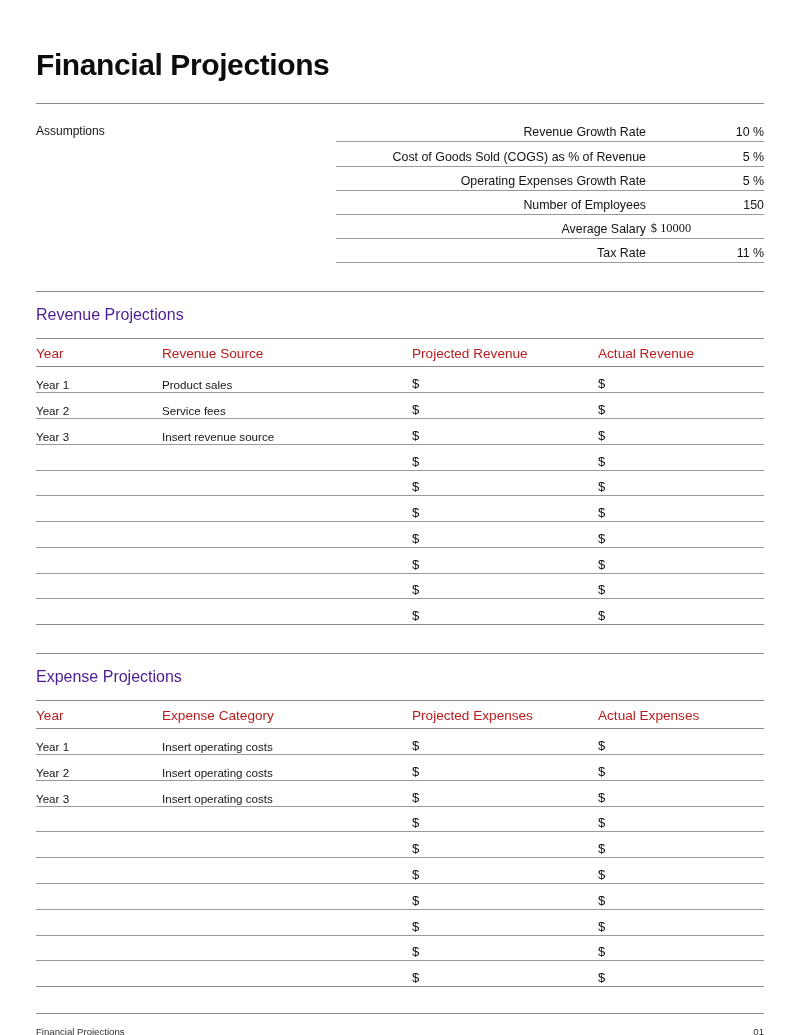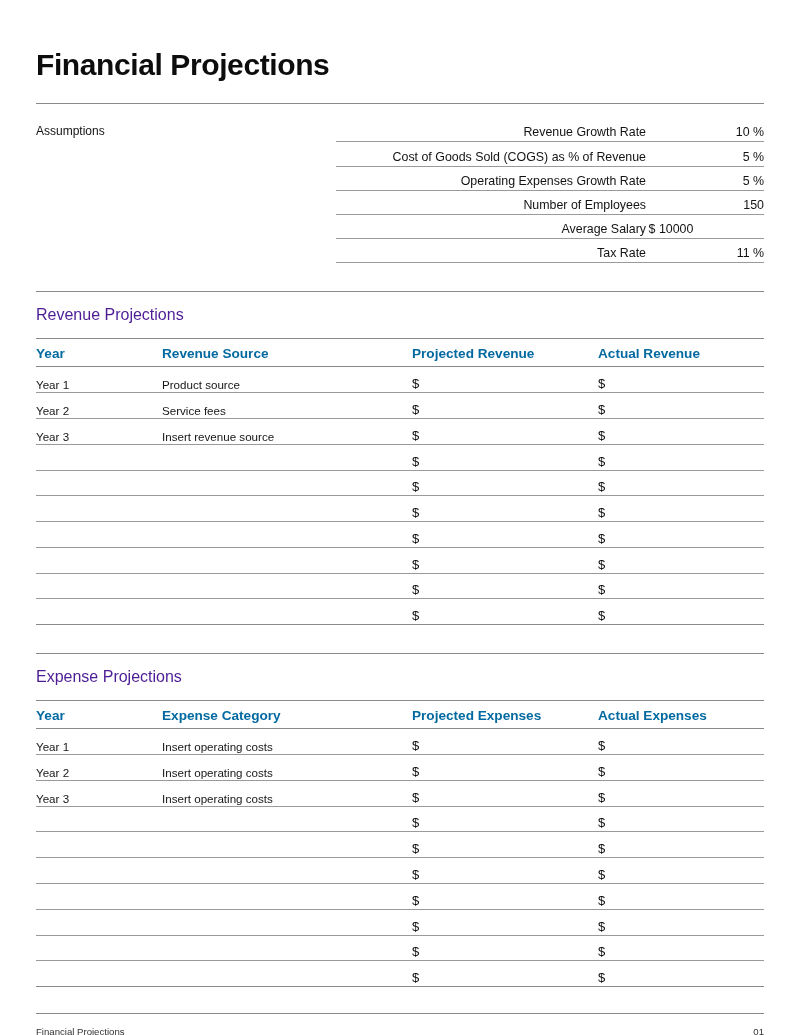--- a/index.html
+++ b/index.html
@@ -67,43 +67,43 @@
   .assumptions-table td {
     border-bottom: 1px solid #9a9a9a;
     font-size: 12.4px;
     color: #131313;
     padding: 0 0 2px 0;
     vertical-align: bottom;
     white-space: nowrap;
   }
   .assumptions-table td.a-label { text-align: right; }
   .assumptions-table td.a-value { text-align: right; width: 118px; }
-  .assumptions-table td.a-value.mid { text-align: center; padding-right: 68px; }
+  .assumptions-table td.a-value.mid { text-align: center; padding-right: 68px; font-family: Liberation Serif, serif; }
 
   
   .section {
     padding-top: 0;
   }
   .section-heading {
     font-size: 16px;
     color: #4c1d95;
     padding-top: 14px;
     padding-bottom: 14px;
   }
 
   
   .proj-table {
     width: 100%;
     border-collapse: collapse;
     table-layout: fixed;
   }
   .proj-table thead th {
     font-size: 13.6px;
-    font-weight: bold;
-    color: #0369a1;
+    font-weight: normal;
+    color: #b91c1c;
     text-align: left;
     padding: 0 0 5px 0;
     border-top: 1.2px solid #8a8a8a;
     border-bottom: 1.2px solid #8a8a8a;
     height: 22px;
     vertical-align: bottom;
     margin-top: 24px;
   }
   .proj-table tbody td {
     font-size: 11.6px;
@@ -203,21 +203,21 @@
         <tr>
           <th>Year</th>
           <th>Revenue Source</th>
           <th>Projected Revenue</th>
           <th>Actual Revenue</th>
         </tr>
       </thead>
       <tbody>
           <tr>
             <td>Year 1</td>
-            <td>Product source</td>
+            <td>Product sales</td>
             <td class="money">$</td>
             <td class="money">$</td>
           </tr>
           <tr>
             <td>Year 2</td>
             <td>Service fees</td>
             <td class="money">$</td>
             <td class="money">$</td>
           </tr>
           <tr>

